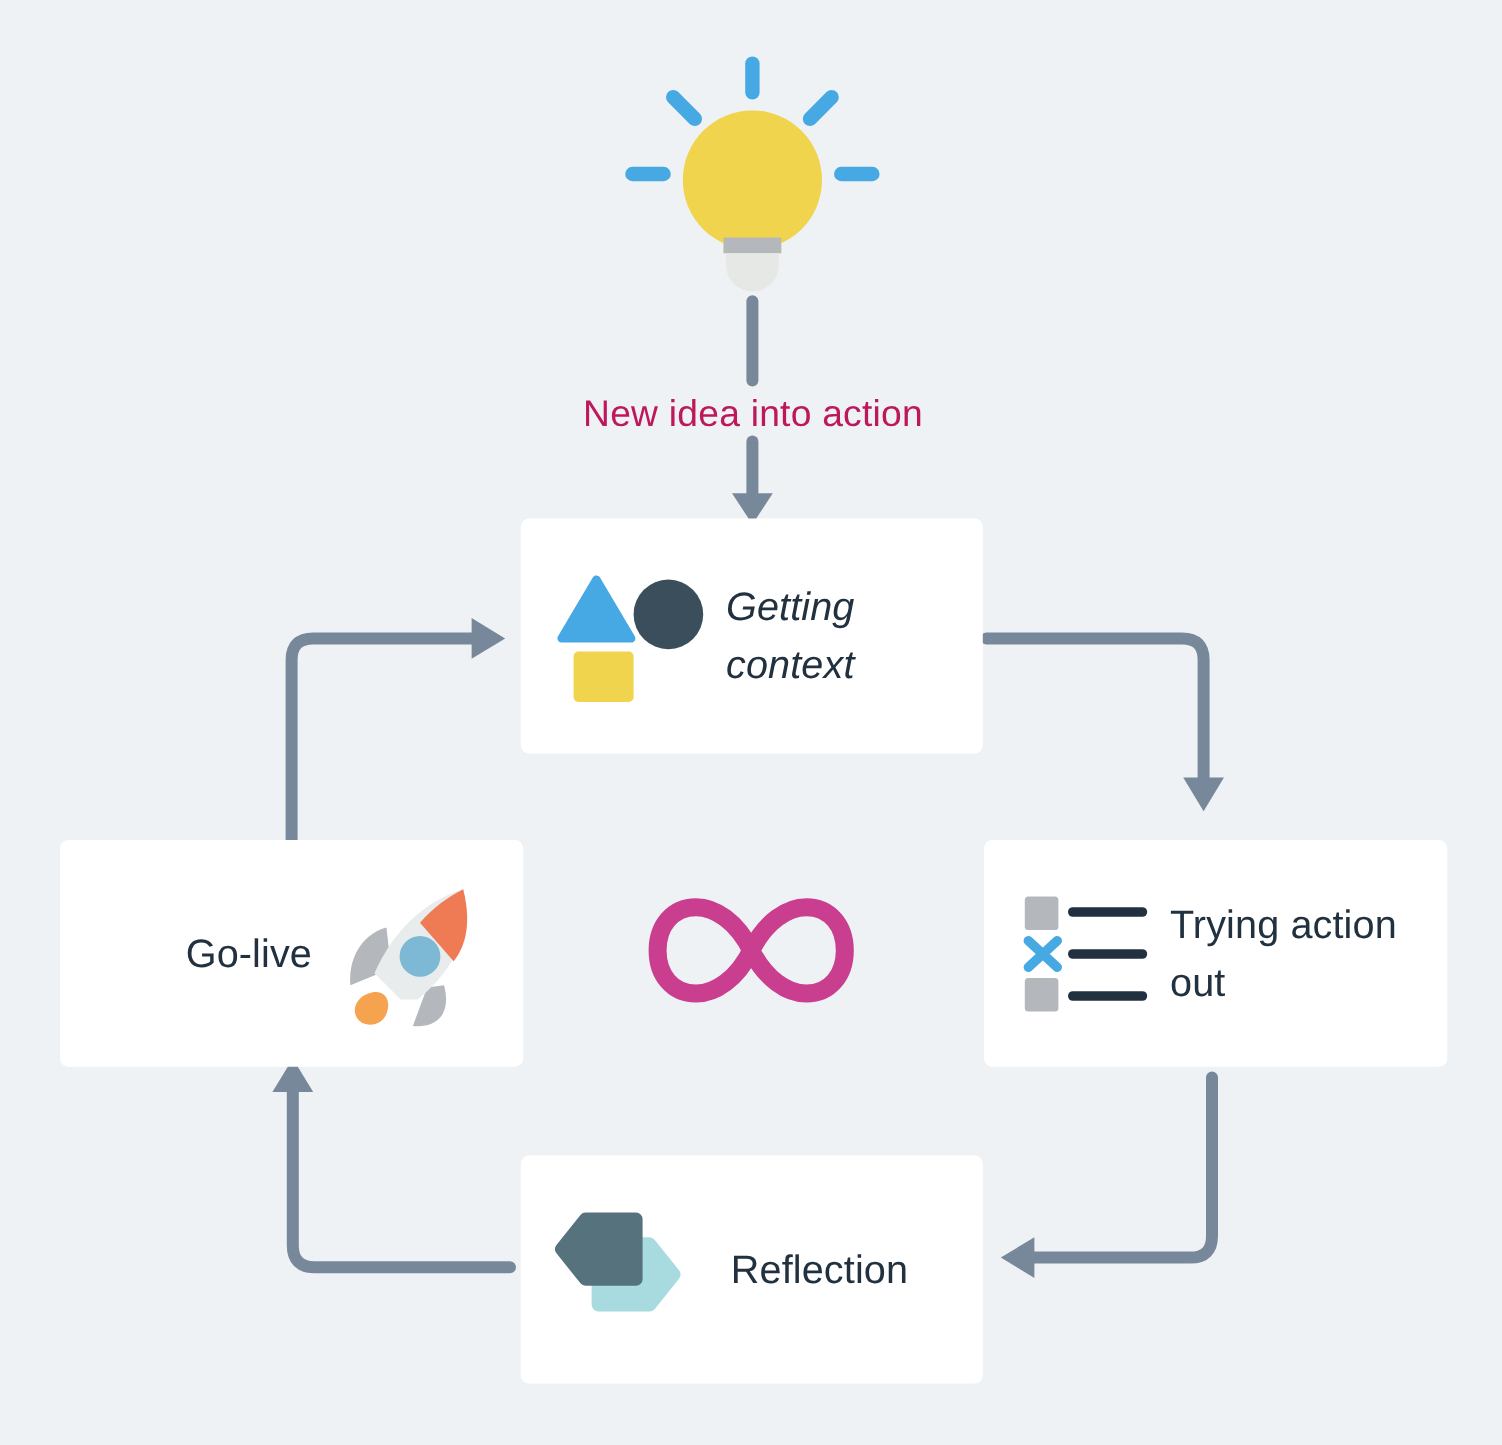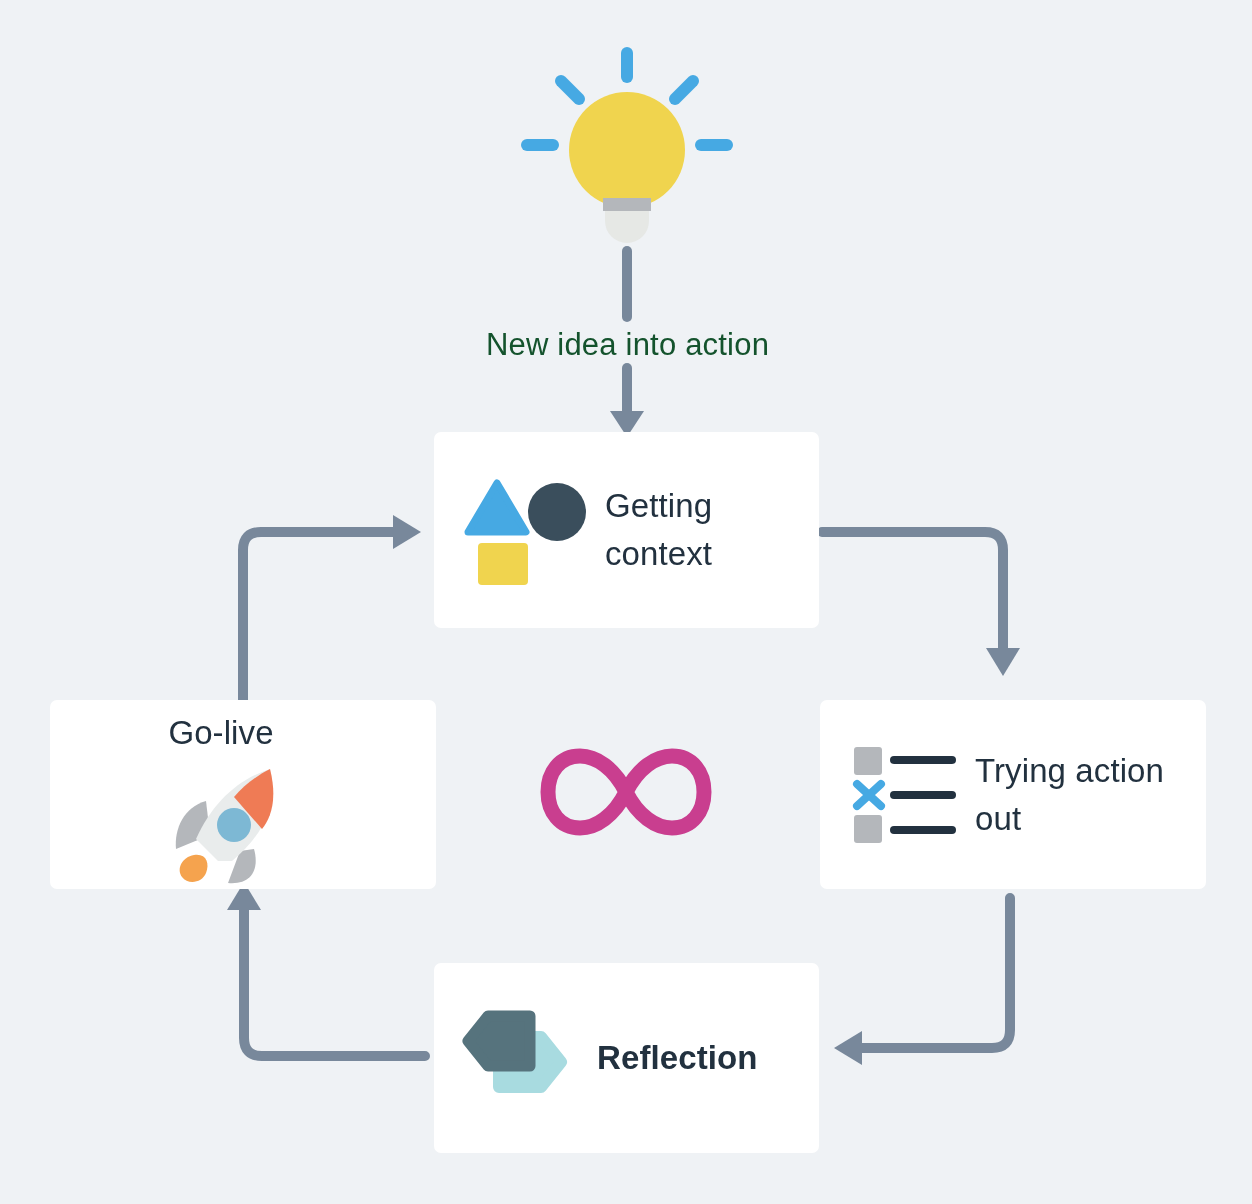--- a/index.html
+++ b/index.html
@@ -36,49 +36,49 @@
     flex: 0 0 auto;
     display: flex;
     align-items: center;
     justify-content: center;
   }
 
   
   #card-getting-context {
     left: 434px; top: 432px; width: 385px; height: 196px;
     padding-left: 30px;
+    font-style: italic;
   }
   #card-getting-context .icon-box { width: 125px; height: 110px; }
   #card-getting-context .card-label { margin-left: 16px; max-width: 190px; }
 
   
   #card-go-live {
     left: 50px; top: 700px; width: 386px; height: 189px;
     justify-content: flex-end;
     padding-right: 22px;
-    flex-direction: column;
   }
   #card-go-live .card-label { margin-right: 22px; }
   #card-go-live .icon-box { width: 132px; height: 132px; }
 
   
   #card-trying-things {
     left: 820px; top: 700px; width: 386px; height: 189px;
     padding-left: 28px;
   }
   #card-trying-things .icon-box { width: 110px; height: 104px; }
   #card-trying-things .card-label { margin-left: 17px; max-width: 225px; }
 
   
   #card-reflection {
     left: 434px; top: 963px; width: 385px; height: 190px;
     padding-left: 28px;
   }
   #card-reflection .icon-box { width: 125px; height: 96px; }
-  #card-reflection .card-label { margin-left: 10px; font-weight: bold; }
+  #card-reflection .card-label { margin-left: 22px; }
 
   
   #lightbulb {
     position: absolute;
     left: 515px; top: 45px;
     width: 224px; height: 205px;
   }
 
   
   #infinity-symbol {
@@ -91,21 +91,21 @@
   .connector {
     position: absolute;
     pointer-events: none;
   }
   #arrow-idea { left: 560px; top: 245px; width: 135px; height: 195px; }
   #edge-label {
     position: absolute;
     left: 455px; top: 327px;
     width: 345px;
     text-align: center;
-    color: #14532d;
+    color: #be185d;
     font-size: 31px;
     letter-spacing: 0.2px;
   }
   #conn-golive-context { left: 225px; top: 500px; width: 215px; height: 215px; }
   #conn-context-trying { left: 810px; top: 500px; width: 220px; height: 200px; }
   #conn-trying-reflection { left: 820px; top: 880px; width: 210px; height: 195px; }
   #conn-reflection-golive { left: 220px; top: 870px; width: 225px; height: 205px; }
 </style>
 </head>
 <body>

